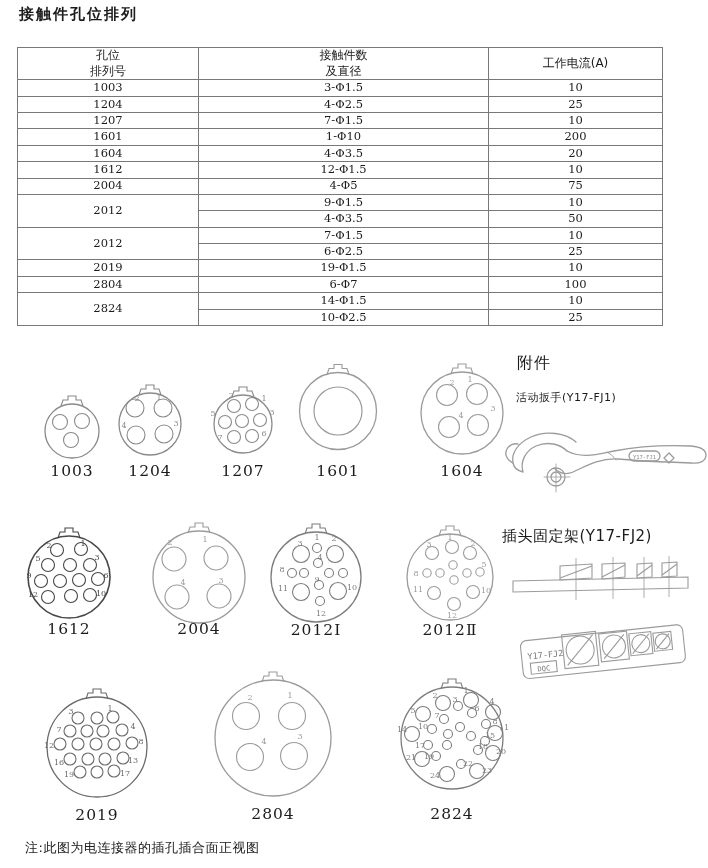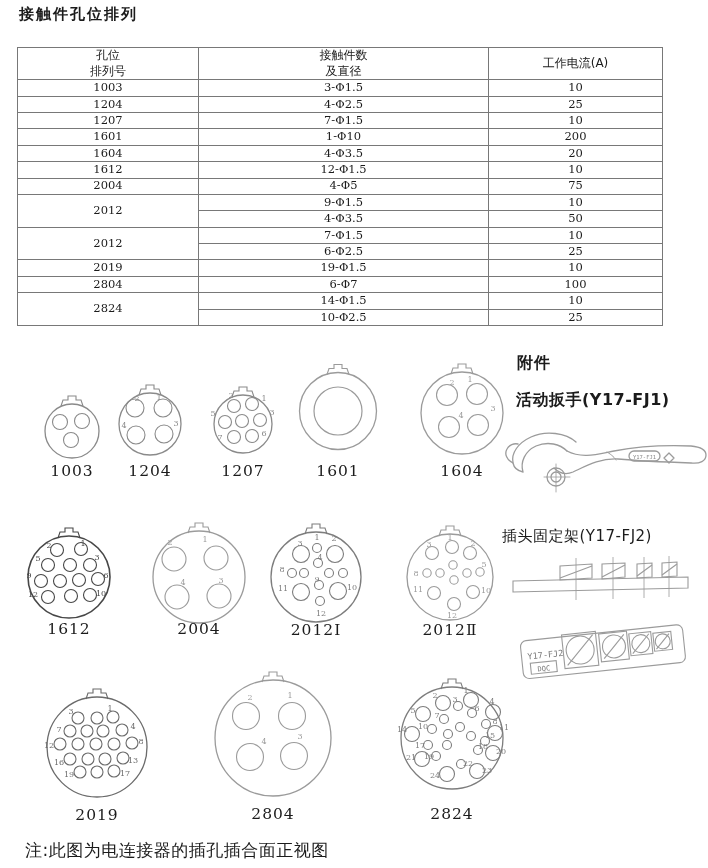--- a/index.html
+++ b/index.html
@@ -9,24 +9,24 @@
          letter-spacing:2px;margin:0}
   .spec-table{position:absolute;left:17px;top:47px;width:645px;
               border-collapse:collapse;table-layout:fixed}
   .spec-table .c1{width:181px}
   .spec-table .c2{width:290px}
   .spec-table .c3{width:174px}
   .spec-table th,.spec-table td{border:1px solid #787878;text-align:center;padding:0;vertical-align:middle}
   .spec-table th{font-size:12px;font-weight:normal;height:31px;white-space:pre-line;line-height:1.3}
   .spec-table td{font-size:11.5px;height:15.4px;font-family:"DejaVu Serif",serif;line-height:1}
   #diagram-svg{position:absolute;left:0;top:0}
-  .acc-heading{position:absolute;left:517px;top:353px;font-size:16px;font-weight:bold;letter-spacing:1px}
-  .wrench-title{position:absolute;left:516px;top:390px;font-size:16px;font-weight:bold;letter-spacing:0.5px}
+  .acc-heading{position:absolute;left:517px;top:353px;font-size:16px;font-weight:normal;letter-spacing:1px}
+  .wrench-title{position:absolute;left:516px;top:390px;font-size:11px;font-weight:normal;letter-spacing:0.5px}
   .bracket-title{position:absolute;left:502px;top:527px;font-size:15px;font-weight:normal;letter-spacing:0.5px}
-  .note{position:absolute;left:25px;top:839px;font-size:17px;letter-spacing:0.5px}
+  .note{position:absolute;left:25px;top:839px;font-size:13px;letter-spacing:0.5px}
 </style>
 </head>
 <body>
 
 <main>
 
   <h1 class="title">接触件孔位排列</h1>
 
   <table class="spec-table">
     <colgroup>

